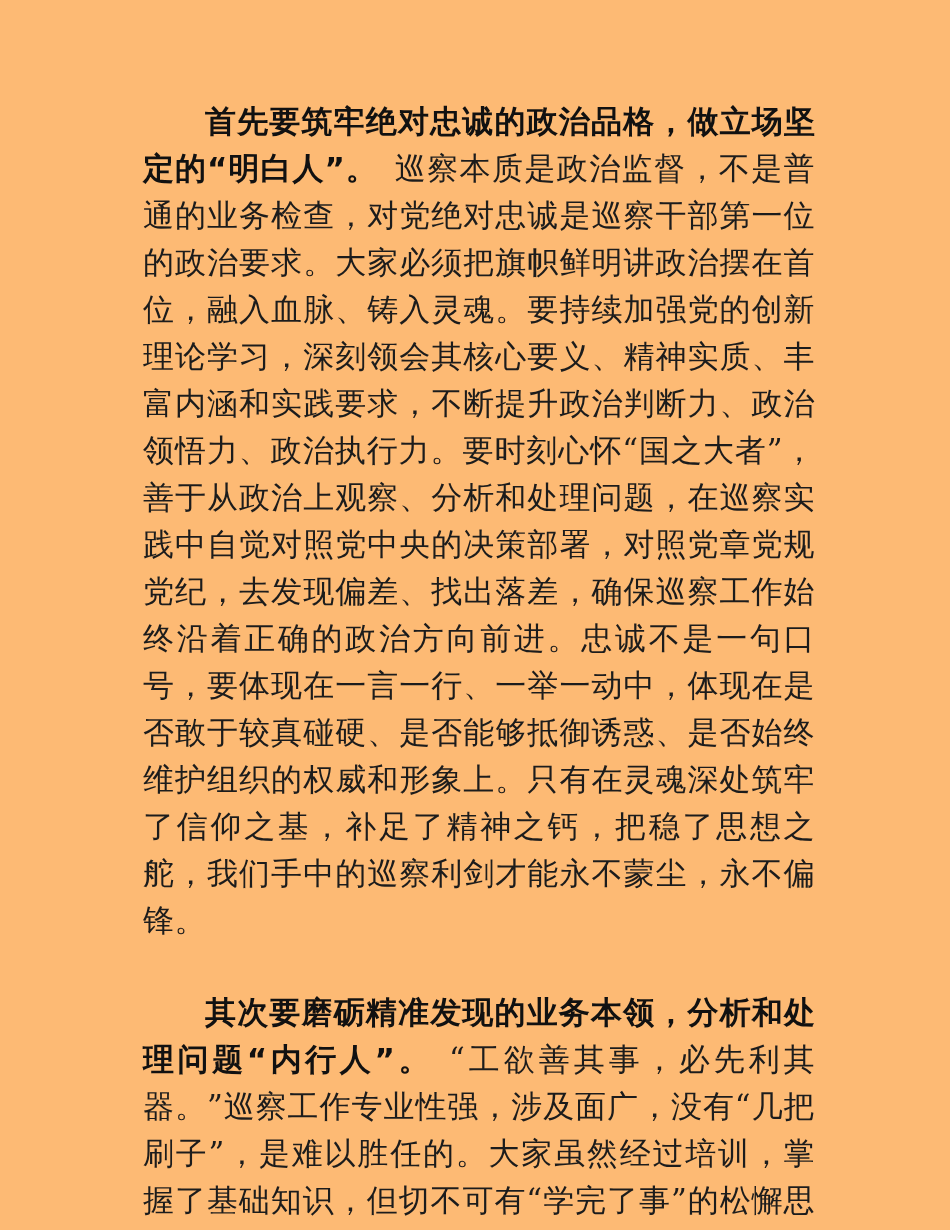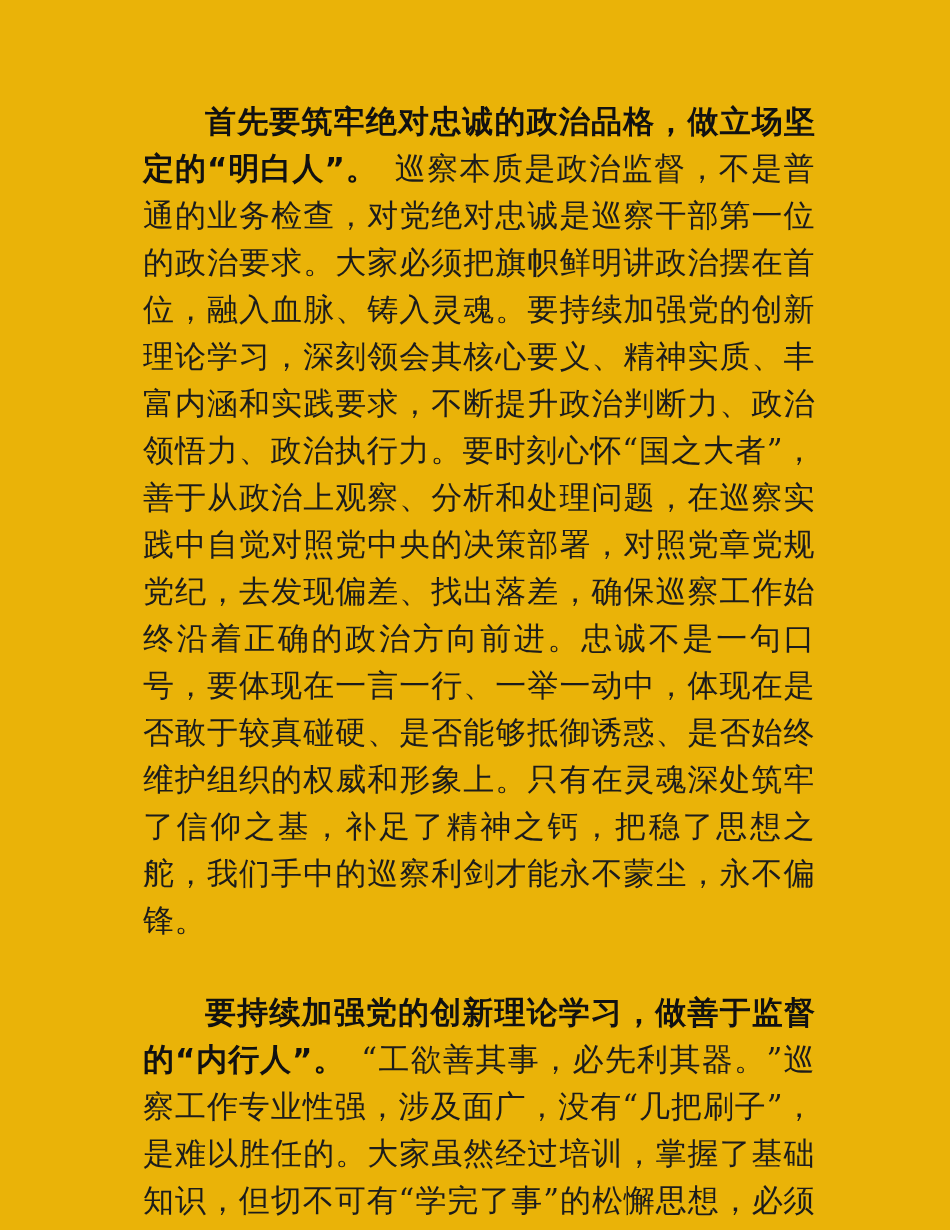--- a/index.html
+++ b/index.html
@@ -4,21 +4,21 @@
 <style>
   html, body {
     margin: 0;
     padding: 0;
     background: #ffffff;
   }
   .page {
     position: relative;
     width: 950px;
     height: 1230px;
-    background: #eab308;
+    background: #fdba74;
     overflow: hidden;
     box-sizing: border-box;
   }
   .doc-body {
     position: absolute;
     left: 143px;
     top: 98px;
     width: 672px;
   }
   .para {
@@ -53,17 +53,17 @@
 <body>
 
 <div class="page">
   <div class="doc-body">
 
     <p class="para">
       <span class="lead">首先要筑牢绝对忠诚的政治品格，做立场坚定的“明白人”。</span><span class="gap"></span><span>巡察本质是政治监督，不是普通的业务检查，对党绝对忠诚是巡察干部第一位的政治要求。大家必须把旗帜鲜明讲政治摆在首位，融入血脉、铸入灵魂。要持续加强党的创新理论学习，深刻领会其核心要义、精神实质、丰富内涵和实践要求，不断提升政治判断力、政治领悟力、政治执行力。要时刻心怀“国之大者”，善于从政治上观察、分析和处理问题，在巡察实践中自觉对照党中央的决策部署，对照党章党规党纪，去发现偏差、找出落差，确保巡察工作始终沿着正确的政治方向前进。忠诚不是一句口号，要体现在一言一行、一举一动中，体现在是否敢于较真碰硬、是否能够抵御诱惑、是否始终维护组织的权威和形象上。只有在灵魂深处筑牢了信仰之基，补足了精神之钙，把稳了思想之舵，我们手中的巡察利剑才能永不蒙尘，永不偏锋。</span>
     </p>
 
     <p class="para">
-      <span class="lead">要持续加强党的创新理论学习，做善于监督的“内行人”。</span><span class="gap"></span><span>“工欲善其事，必先利其器。”巡察工作专业性强，涉及面广，没有“几把刷子”，是难以胜任的。大家虽然经过培训，掌握了基础知识，但切不可有“学完了事”的松懈思想，必须树立终身学习的理念，把学习当作一种习惯、一种责任、</span>
+      <span class="lead">其次要磨砺精准发现的业务本领，分析和处理问题“内行人”。</span><span class="gap"></span><span>“工欲善其事，必先利其器。”巡察工作专业性强，涉及面广，没有“几把刷子”，是难以胜任的。大家虽然经过培训，掌握了基础知识，但切不可有“学完了事”的松懈思想，必须树立终身学习的理念，把学习当作一种习惯、一种责任、</span>
     </p>
 
   </div>
 </div>
 
 </body></html>

